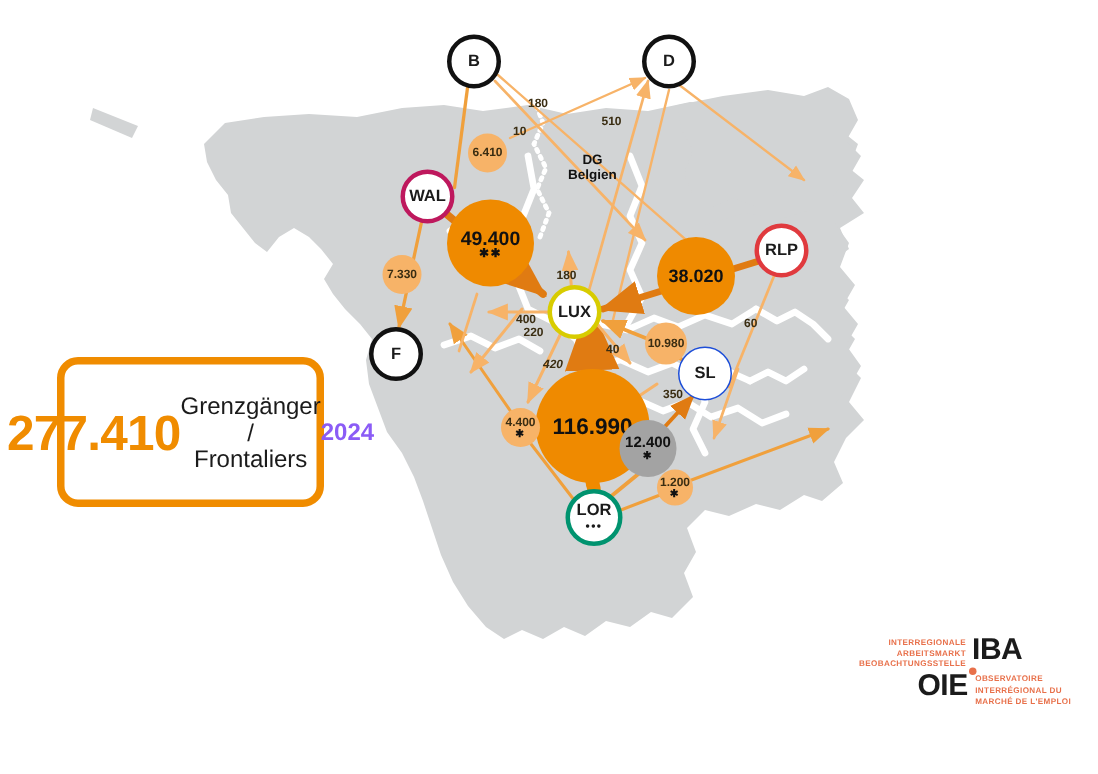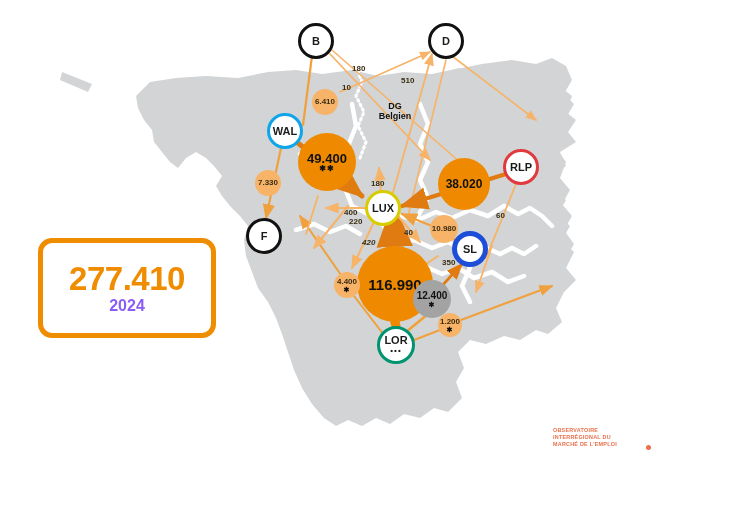--- a/index.html
+++ b/index.html
@@ -13,43 +13,43 @@
   #root{position:absolute;inset:0;}
 
   
   .maplayer{position:absolute;left:0;top:0;width:732px;height:516px;}
 
   
   .summary-box{
     position:absolute;left:38px;top:238px;width:178px;height:100px;
     border:5px solid #f08c00;border-radius:14px;background:#fff;
     box-sizing:border-box;
-    display:flex;flex-direction:column;align-items:center;justify-content:center;
+    display:flex;flex-direction:row;align-items:center;justify-content:center;
     z-index:40;
   }
   .summary-total{
     font-size:33px;font-weight:bold;color:#f08c00;line-height:1;letter-spacing:-0.5px;
   }
   .summary-sub{
     font-size:16px;color:#1b1b1b;line-height:1.12;text-align:center;margin-top:3px;
   }
   .summary-year{font-size:16px;font-weight:bold;color:#8b5cf6;margin-top:2px;}
 
   
   .node{
     position:absolute;border-radius:50%;background:#fff;
     display:flex;flex-direction:column;align-items:center;justify-content:center;
     box-sizing:border-box;z-index:30;
   }
   .node .node-label{font-size:11px;font-weight:bold;color:#1b1b1b;line-height:1;}
   .node .node-stars{font-size:8px;font-weight:bold;color:#1b1b1b;line-height:1;letter-spacing:1px;margin-top:1px;}
-  .node.ring-blue{border:3px solid #0ea5e9;text-align:right;}
+  .node.ring-blue{border:3px solid #be185d;text-align:right;}
   .node.ring-black{border:3px solid #111111;}
   .node.ring-red{border:3px solid #e03a3e;}
-  .node.ring-purple{border:5px solid #1d4ed8;}
+  .node.ring-purple{border:1px solid #1d4ed8;}
   .node.ring-yellow{border:3px solid #d8cc00;}
   .node.ring-teal{border:3px solid #00936f;}
 
   
   .bubble{
     position:absolute;border-radius:50%;
     display:flex;flex-direction:column;align-items:center;justify-content:center;
     box-sizing:border-box;z-index:25;
   }
   .bubble.big{background:#ef8a00;}
@@ -211,20 +211,24 @@
       <line x1="452" y1="238" x2="470" y2="250" stroke="#f0a03c" stroke-width="2.4"></line>
 
       <line x1="438" y1="256" x2="414" y2="272" stroke="#f7b368" stroke-width="2" marker-end="url(#ahL)"></line>
 
       <line x1="318" y1="196" x2="306" y2="234" stroke="#f7b368" stroke-width="1.8"></line>
     </g>
   </svg>
 
   <div class="summary-box">
     <div class="summary-total">277.410</div>
+    <div class="summary-sub">
+      <span>Grenzgänger /</span><br>
+      <span>Frontaliers</span>
+    </div>
     <div class="summary-year">2024</div>
   </div>
 
   <div class="dg-label" style="left:370px;top:101px;width:50px;">
     <span>DG</span><br>
     <span>Belgien</span>
   </div>
 
   <div id="bubble-layer">
       <div class="bubble big" style="left: 357px; top: 246px; width: 76px; height: 76px;">
@@ -293,21 +297,30 @@
       <div class="node ring-purple" style="left: 452px; top: 231px; width: 36px; height: 36px;">
         <div class="node-label">SL</div>
       </div>
       <div class="node ring-teal" style="left: 377px; top: 326px; width: 38px; height: 38px;">
         <div class="node-label">LOR</div>
         <div class="node-stars">•••</div>
       </div>
     </div>
 
   <div class="logo">
+    <div class="logo-row">
+      <div class="logo-de-text">
+        <span>INTERREGIONALE</span><br>
+        <span>ARBEITSMARKT</span><br>
+        <span>BEOBACHTUNGSSTELLE</span>
+      </div>
+      <div class="logo-iba">IBA</div>
+    </div>
     <div class="logo-row2">
+      <div class="logo-oie">OIE</div>
       <div class="logo-fr-text">
         <span>OBSERVATOIRE</span><br>
         <span>INTERRÉGIONAL DU</span><br>
         <span>MARCHÉ DE L'EMPLOI</span>
       </div>
     </div>
     <div class="logo-mid">
       <span class="logo-dot"></span>
     </div>
   </div>

